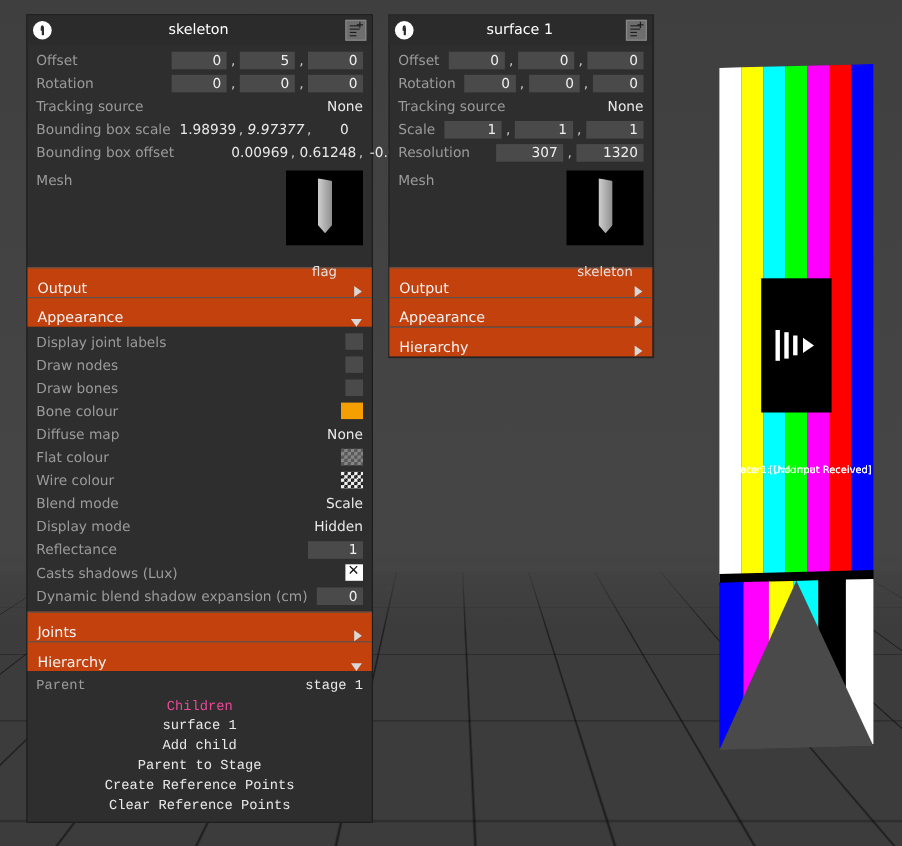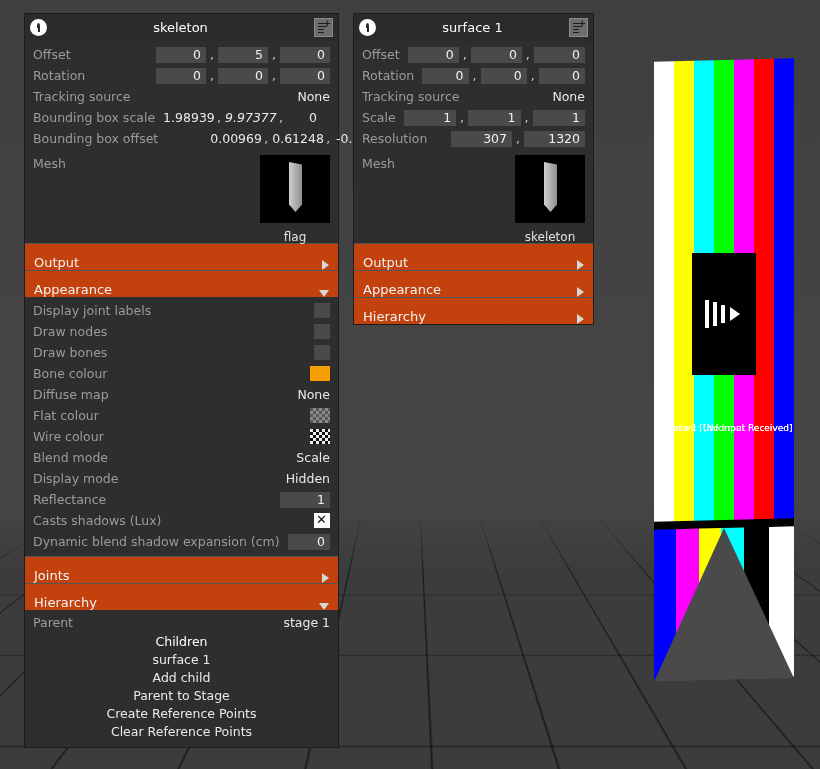--- a/index.html
+++ b/index.html
@@ -80,21 +80,21 @@
   .comma { color:#c9c9c9; font-size:12.5px; }
   .plainnum { font-size:12.5px; color:#e9e9e9; text-align:center; }
 
   .mesh-row { padding:0 8px; position:relative; height:90px; }
   .mesh-row .lbl { position:absolute; left:8px; top:3px; font-size:12.5px; color:#9b9b9b; }
   .thumb-wrap { position:absolute; right:8px; top:2px; width:70px; text-align:center; }
   .thumb { width:70px; height:68px; background:#000; position:relative; overflow:hidden; }
   .thumb .fl { position:absolute; left:29px; top:7px; width:13px; height:50px;
                background:linear-gradient(90deg,#cfcfcf,#8e8e8e);
                clip-path:polygon(0 0,100% 5%,100% 85%,50% 100%,0 85%); }
-  .thumb-lbl { font-size:12px; color:#e2e2e2; margin-top:7px; }
+  .thumb-lbl { font-size:12px; color:#e2e2e2; margin-top:17px; }
 
   .sect { height:27px; background:#c2410c; border-top:1px solid #555;
           display:flex; align-items:flex-end; padding:0 9px; }
   .sect .nm { flex:1; font-size:13px; color:#f2f2f2; }
   .arr { width:0; height:0; }
   .arr.right { border-left:7px solid #d8d8d8; border-top:5px solid transparent;
                border-bottom:5px solid transparent; }
   .arr.down { border-top:7px solid #d8d8d8; border-left:5px solid transparent;
               border-right:5px solid transparent; }
 
@@ -105,24 +105,24 @@
   .swatch { width:20px; height:15px; }
   .checkerboard { background-image:
       linear-gradient(45deg,#8a8a8a 25%,transparent 25%,transparent 75%,#8a8a8a 75%),
       linear-gradient(45deg,#8a8a8a 25%,transparent 25%,transparent 75%,#8a8a8a 75%);
       background-size:6px 6px; background-position:0 0,3px 3px; background-color:#585858; }
   .checkerboard.dark { background-image:
       linear-gradient(45deg,#111 25%,transparent 25%,transparent 75%,#111 75%),
       linear-gradient(45deg,#111 25%,transparent 25%,transparent 75%,#111 75%);
       background-size:6px 6px; background-position:0 0,3px 3px; background-color:#eee; }
 
-  .hier-body { padding:2px 0 6px 0; }
+  .hier-body { padding:2px 0 6px 0;font-family:Liberation Mono, monospace; }
   .center-item { text-align:center; font-size:12.5px; color:#e9e9e9; height:18px;
                  line-height:18px; }
-  .center-item.muted { color:#ffffff; }
+  .center-item.muted { color:#ec4899; }
 </style>
 </head>
 <body>
 
 <div id="viewport">
   <div class="sky"></div>
   <div class="floor"></div>
   <div class="floor-fade"></div>
 
   <div id="flag">

